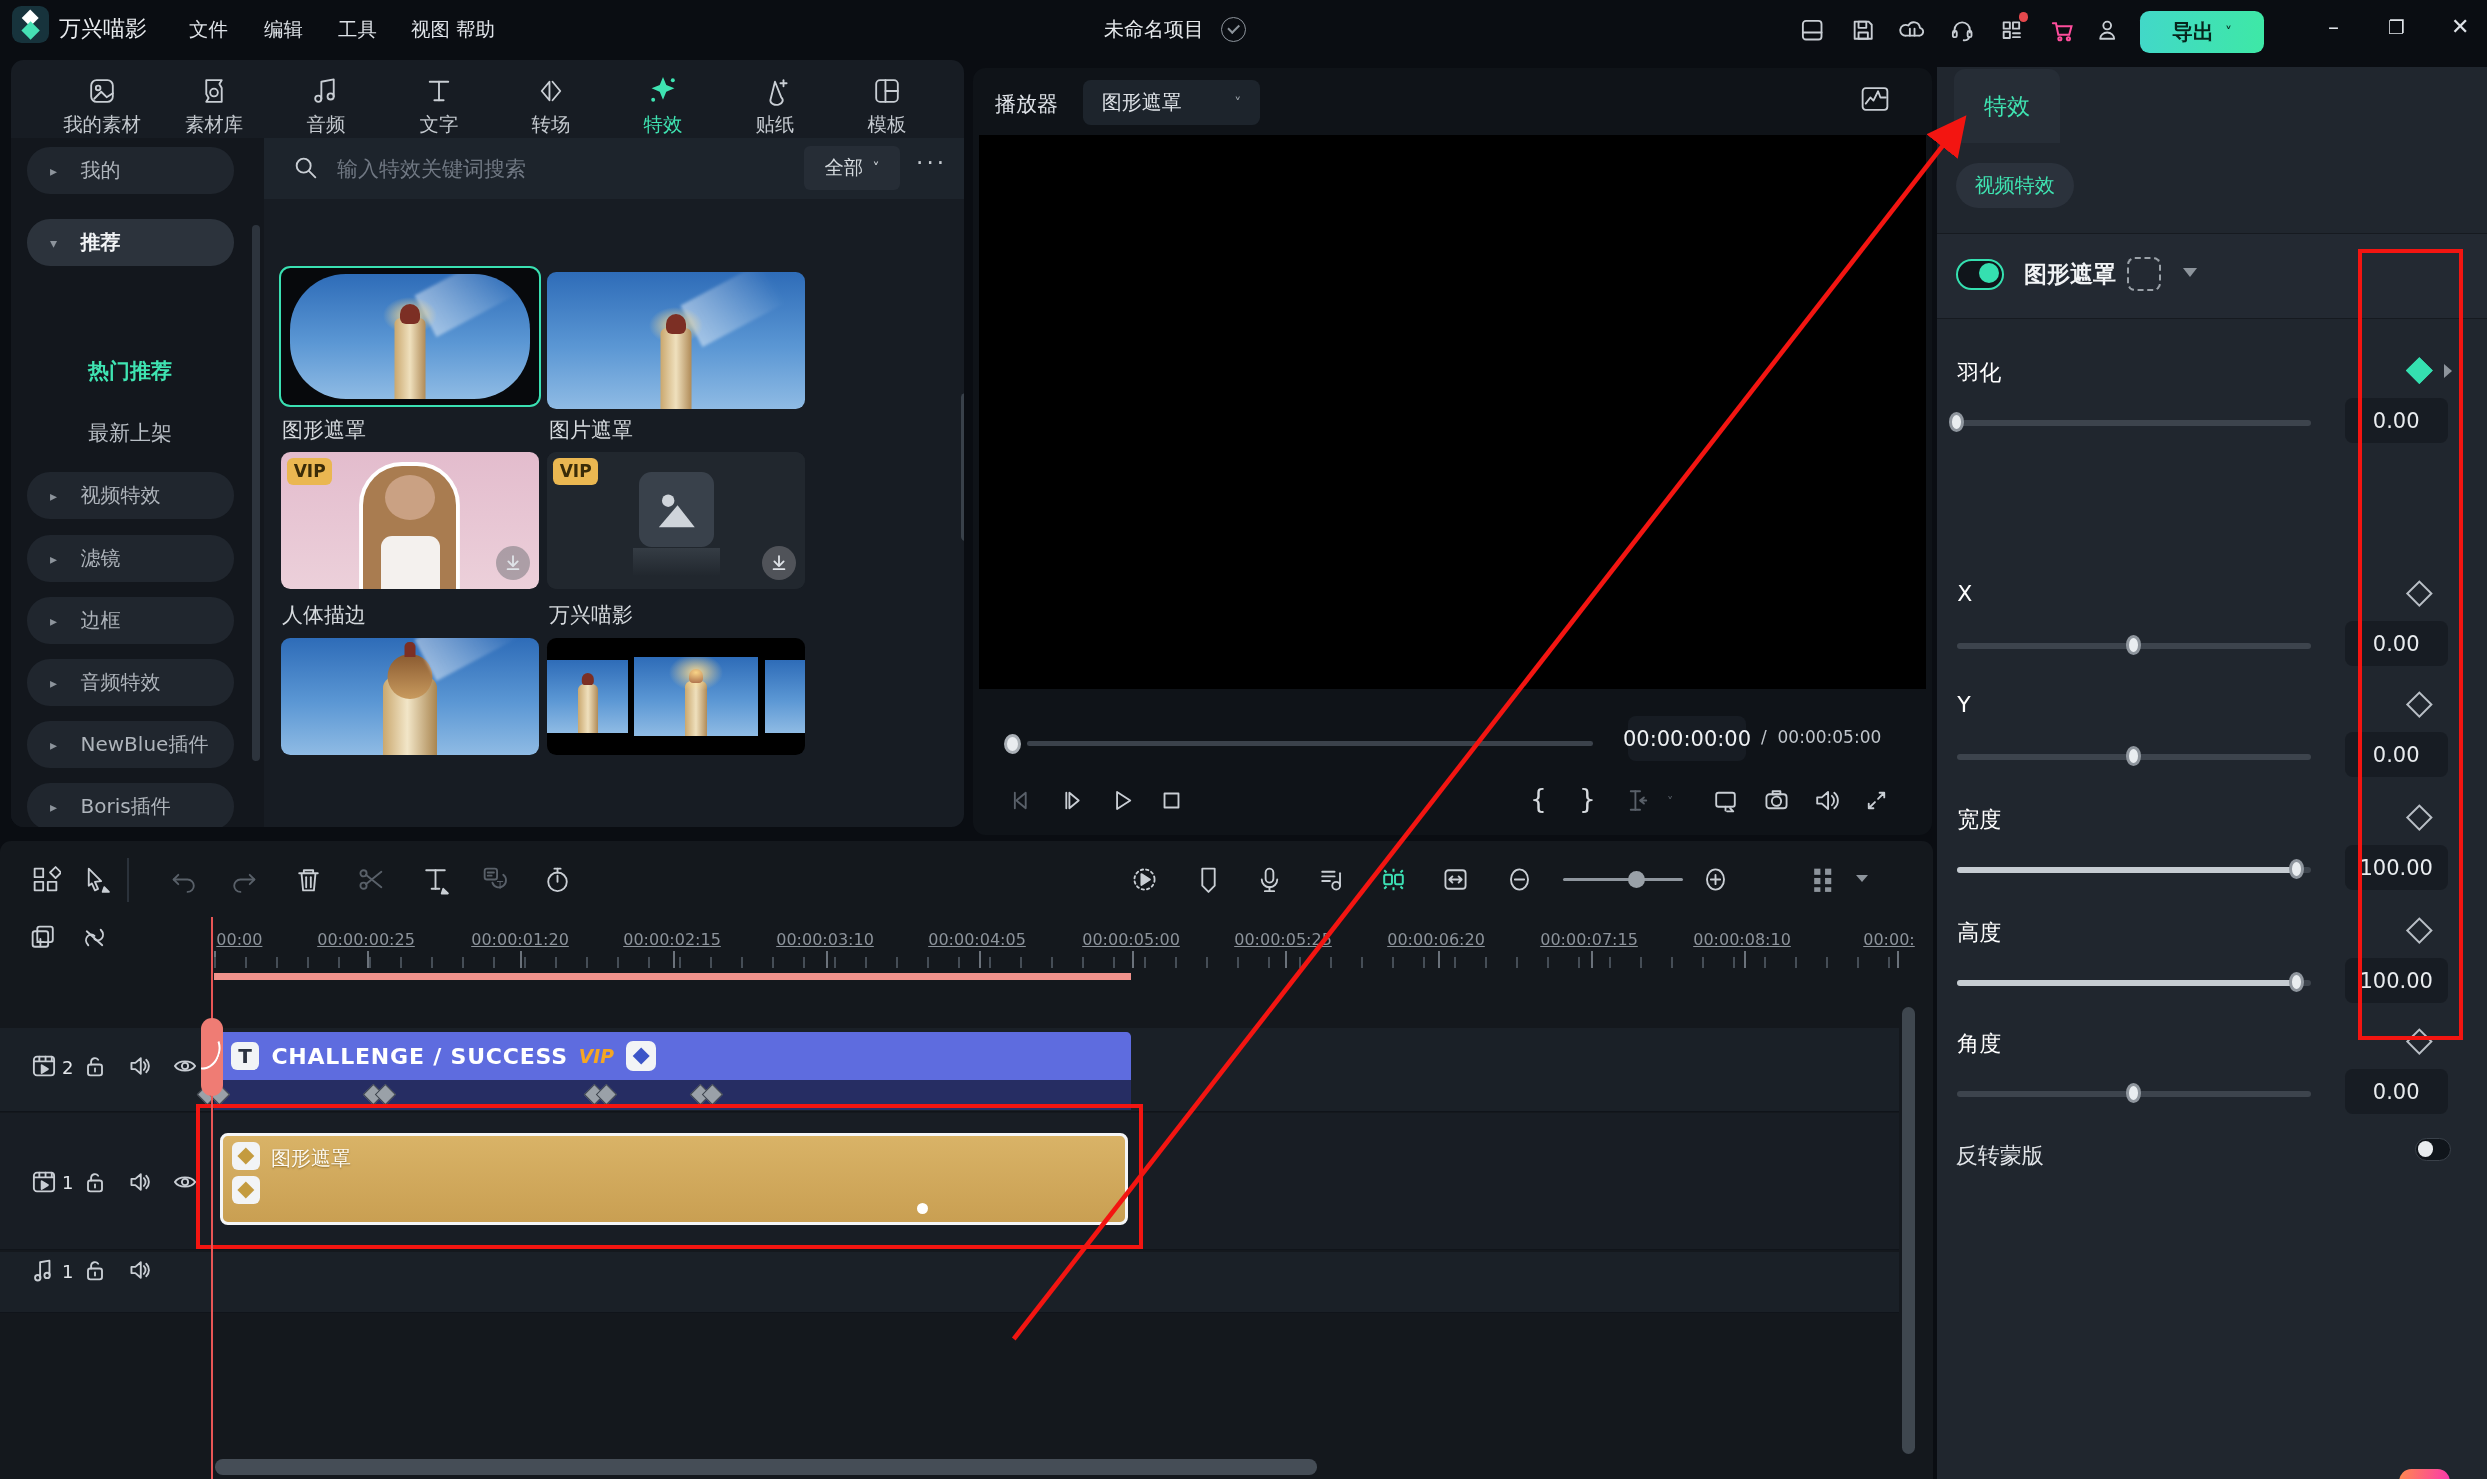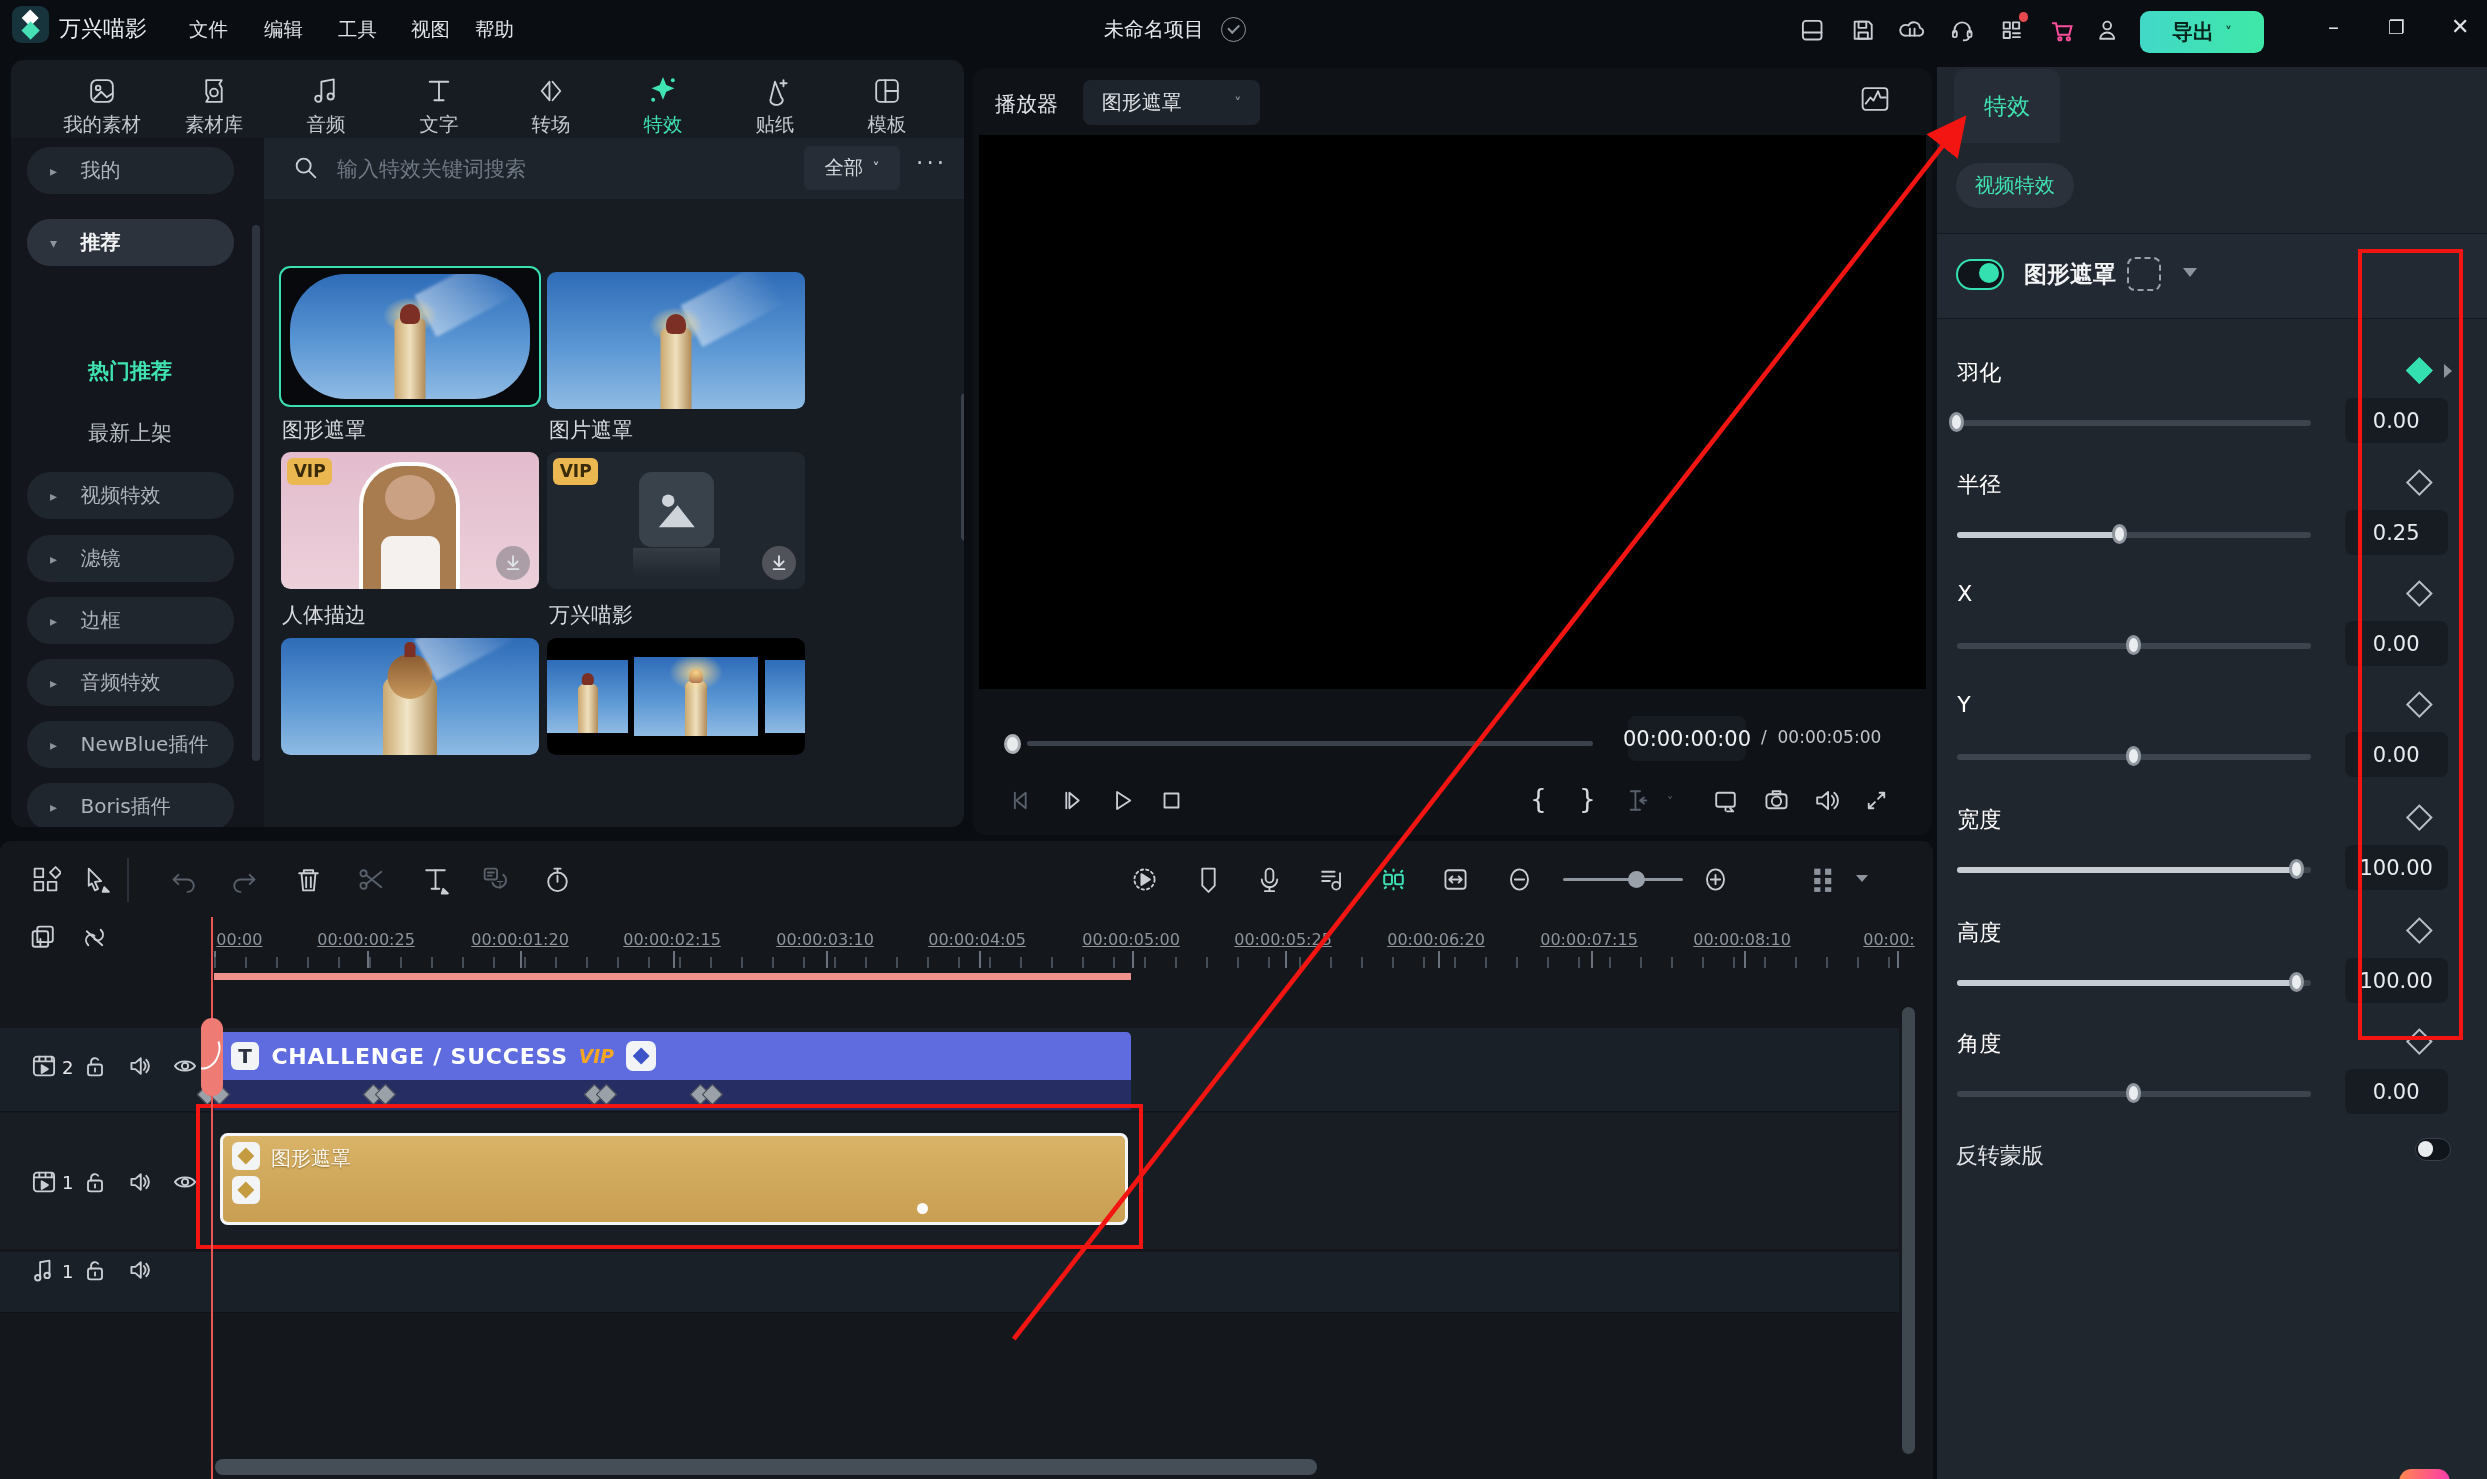--- a/index.html
+++ b/index.html
@@ -178,21 +178,21 @@
   <div class="titlebar">
     <div class="logo-badge">
         <i class="d1"></i>
         <i class="d2"></i>
       </div>
     <div class="app-name">万兴喵影</div>
     <div class="menu-item" style="left:189px">文件</div>
     <div class="menu-item" style="left:264px">编辑</div>
     <div class="menu-item" style="left:338px">工具</div>
     <div class="menu-item" style="left:411px">视图</div>
-    <div class="menu-item" style="left:475px">帮助</div>
+    <div class="menu-item" style="left:456px">帮助</div>
 
     <div class="proj-title">未命名项目</div>
     <div class="check-circle"></div>
 
     <div class="tb-icon" style="left:1799px">
       <svg class="lineart" viewBox="0 0 34 34">
           <rect x="5" y="5" width="24" height="24" rx="4"></rect>
           <line x1="5" y1="20" x2="29" y2="20"></line>
         </svg></div>
     <div class="tb-icon" style="left:1850px">
@@ -550,29 +550,20 @@
       <div class="param-row" style="top:215px">
         <div class="pname">羽化</div>
         <div class="kf filled"></div>
         <div class="kf-arrow"></div>
         <div class="ptrack">
           <div class="pfill" style="left: 0%; width: 0%;"></div>
           <div class="phandle" style="left: 0%;"></div>
           </div>
         <div class="pvalue">0.00</div>
       </div>
-      <div class="param-row" style="top:327px">
-        <div class="pname">半径</div>
-        <div class="kf"></div>
-        <div class="ptrack">
-          <div class="pfill" style="left: 0%; width: 46%;"></div>
-          <div class="phandle" style="left: 46%;"></div>
-          </div>
-        <div class="pvalue">0.25</div>
-      </div>
       <div class="param-row" style="top:438px">
         <div class="pname">X</div>
         <div class="kf"></div>
         <div class="ptrack">
           <div class="pfill" style="left: 50%; width: 0%;"></div>
           <div class="phandle" style="left: 50%;"></div>
           </div>
         <div class="pvalue">0.00</div>
       </div>
       <div class="param-row" style="top:549px">

